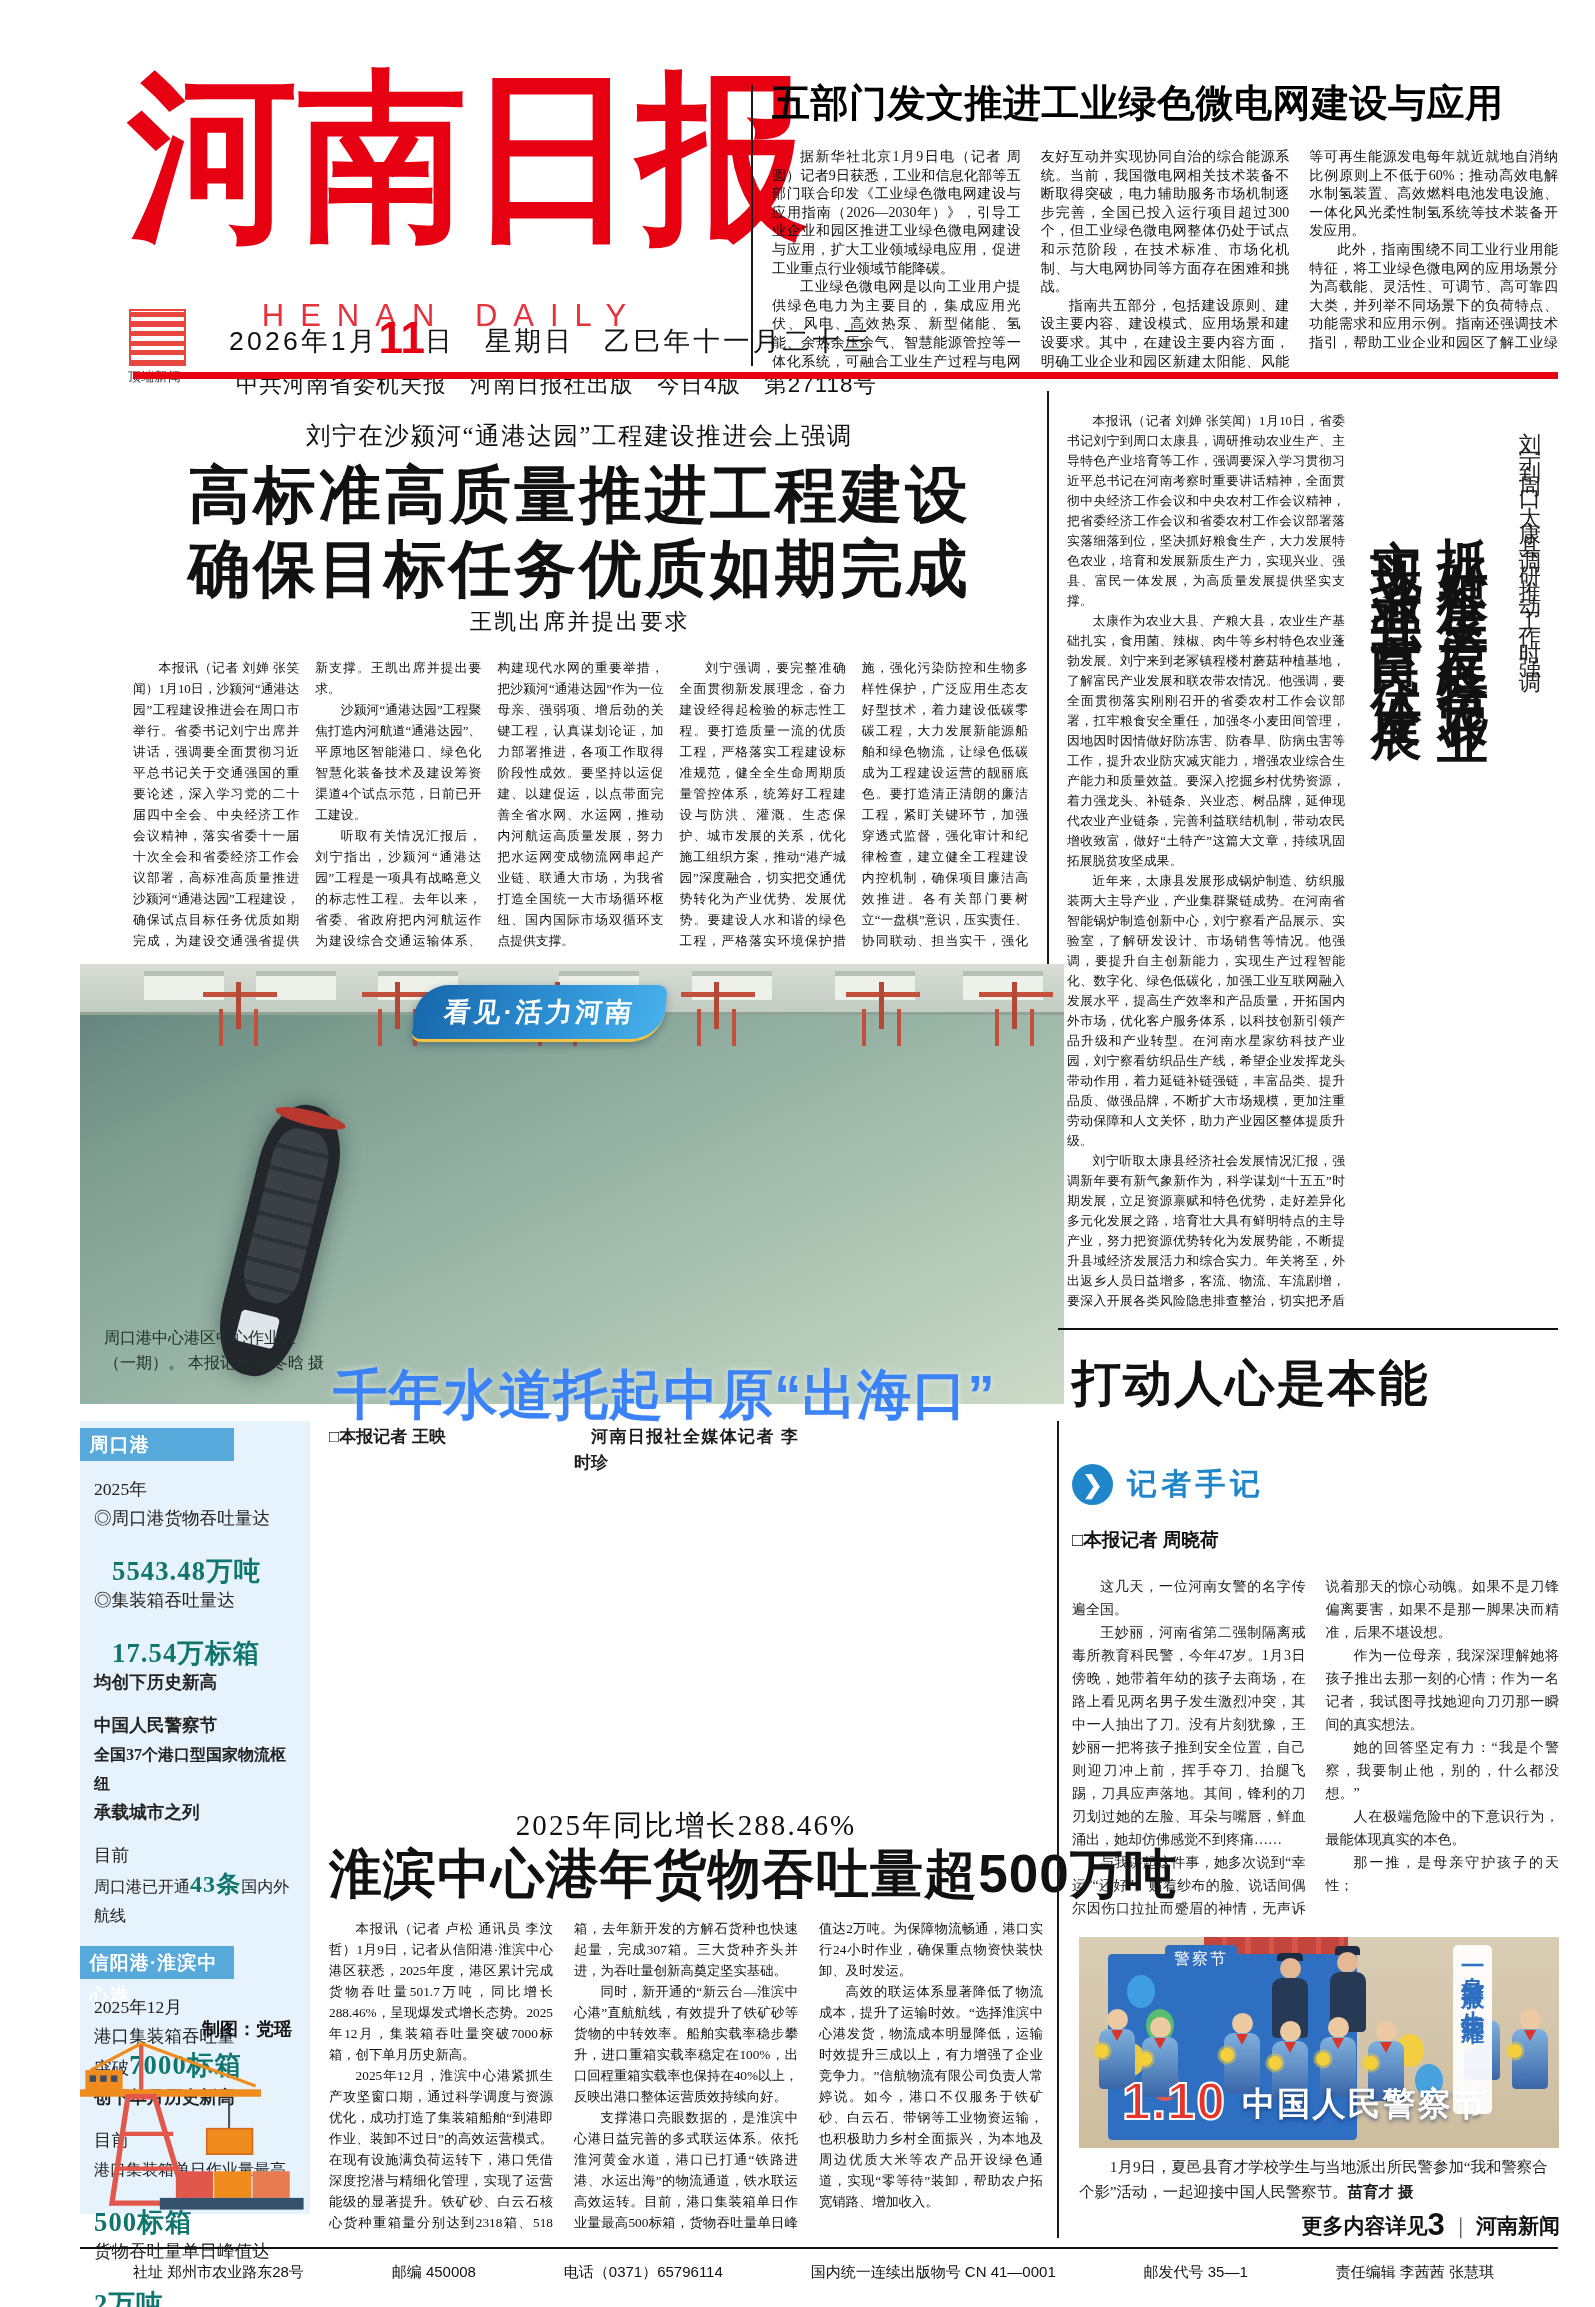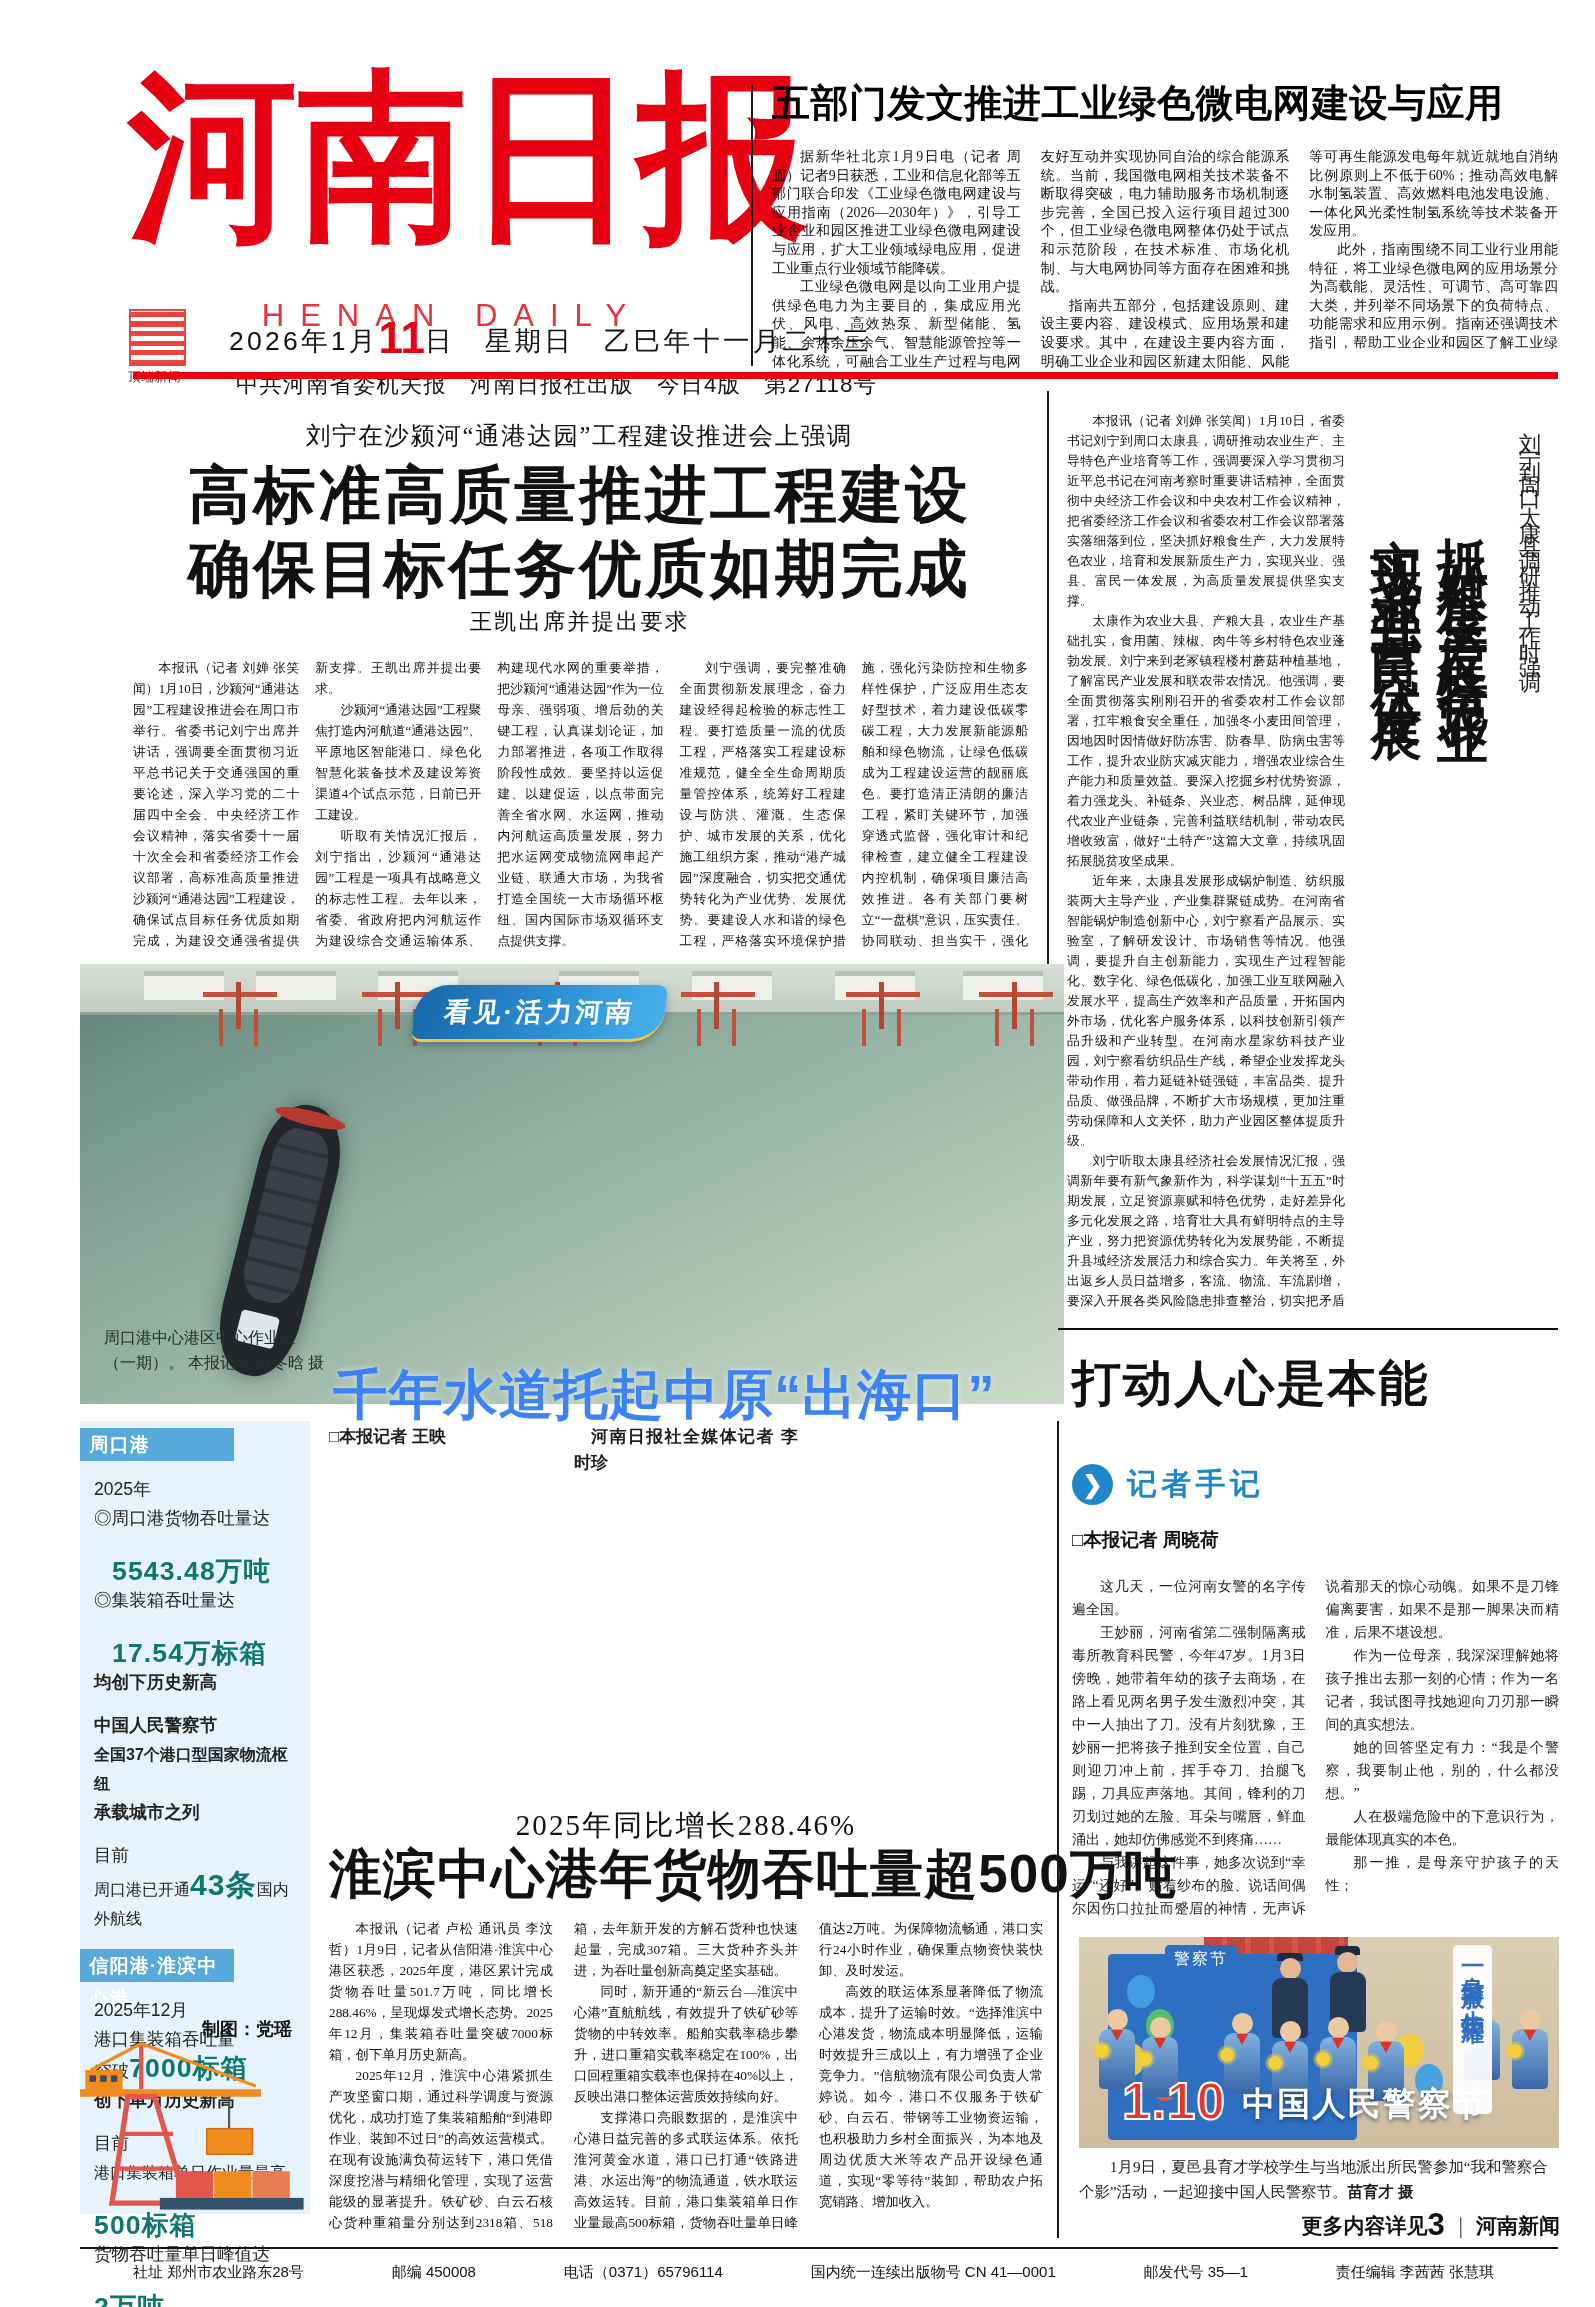--- a/index.html
+++ b/index.html
@@ -50,21 +50,21 @@
   #barge .hull { position:absolute; inset:0; background:#23272b; border-radius:37px/64px; box-shadow:0 0 21px rgba(20,40,35,.45); }
   #barge .rim { position:absolute; left:4.3px; top:5.3px; right:4.3px; height:15px; background:#b8392e; border-radius:50%; }
   #barge .cargo { position:absolute; left:11.7px; top:24.5px; right:11.7px; height:176px; background:repeating-linear-gradient(#3a4046 0 19px,#2c3237 19px 23.4px); border-radius:21px/32px; }
   #barge .cabin { position:absolute; left:20px; bottom:31px; width:39px; height:32px; background:#dfe5e8; border-radius:4.3px; }
   #badge { left:334px; top:21px; position:absolute; background:linear-gradient(100deg,#1767ab,#2f93d6 60%,#48b2ec); color:#fff; font-weight:bold; font-size:26.6px; letter-spacing:3.2px; padding:8.5px 30px 9.6px; border-radius:32px 9.6px 32px 9.6px; transform:skewX(-6deg); font-family:"Liberation Sans", sans-serif; box-shadow:0 3.2px 8.5px rgba(0,40,80,.35); border-bottom:3.2px solid #f5c341; }
   #credit { left:104px; top:1326px; width:229px; font-size:16px; line-height:24.5px; color:#22302c; }
   #photo-title { left:287px; top:1359px; width:755px; font-size:54px; font-weight:bold; letter-spacing:1.1px; color:#3b82f6; font-family:"Liberation Sans", sans-serif; text-align:center; white-space:nowrap; text-shadow:0 0 7.4px rgba(235,242,238,.8); }
   
   #stats { left:80px; top:1421px; width:230px; height:793px; background:#e7f3fc; }
   .stat-hd { width:154px; height:33px; background:#56a9da; color:#fff; font-weight:bold; font-size:19px; line-height:33px; padding-left:9.6px; font-family:"Liberation Sans", sans-serif; letter-spacing:1.1px; }
-  .stat-body { padding:14px 9px 0 14px; font-size:17.6px; line-height:29px; color:#222; font-family:Liberation Sans, sans-serif; }
+  .stat-body { padding:14px 9px 0 14px; font-size:17.6px; line-height:29px; color:#222; font-family:Liberation Serif, serif; }
   .stat-body .num { color:#0f766e; font-weight:bold; font-size:26.6px; letter-spacing:1.1px;margin-top:24px; }
   .gap { height:14px; }
   #chart-credit { position:absolute; right:18px; top:596px; font-weight:bold; font-size:18px; font-family:"Liberation Sans", sans-serif; }
   #crane-svg { position:absolute; left:0; bottom:0; }
   
   #feature { left:329px; top:1424px; width:714px; height:374px; overflow:hidden; column-count:3; column-gap:21px; font-size:15px; line-height:23.4px; color:#1c1c1c; }
   #feature .byline { text-indent:0; font-family:"Liberation Sans", sans-serif; font-weight:bold; font-size:17px; line-height:25.5px; }
   #feature .byline2 { text-indent:1em; margin-bottom:21px; }
   
   #b-kicker { left:329px; top:1806px; width:714px; font-size:29px; letter-spacing:2.1px; }
@@ -218,21 +218,21 @@
     <div class="num" style="padding-left:18px;">5543.48万吨</div>
     <div>◎集装箱吞吐量达</div>
     <div class="num" style="padding-left:18px;">17.54万标箱</div>
     <div class="b">均创下历史新高</div>
     <div class="gap"></div>
     <div class="b">中国人民警察节</div>
     <div class="b" style="font-size:16px;">全国37个港口型国家物流枢纽</div>
     <div class="b">承载城市之列</div>
     <div class="gap"></div>
     <div>目前</div>
-    <div style="font-size:16px;"><span>周口港已开通</span><span class="num" style="font-size:30px;">43条</span><span>国内外航线</span></div>
+    <div style="font-size:16px;"><span>周口港已开通</span><span class="num" style="font-size:24px;">43条</span><span>国内外航线</span></div>
   </div>
   <div class="stat-hd" style="margin-top:16px;">信阳港·淮滨中心港</div>
   <div class="stat-body">
     <div>2025年12月</div>
     <div>港口集装箱吞吐量</div>
     <div><span>突破</span><span class="num">7000标箱</span></div>
     <div class="b">创下单月历史新高</div>
     <div class="gap"></div>
     <div>目前</div>
     <div style="font-size:16px;">港口集装箱单日作业量最高</div>

